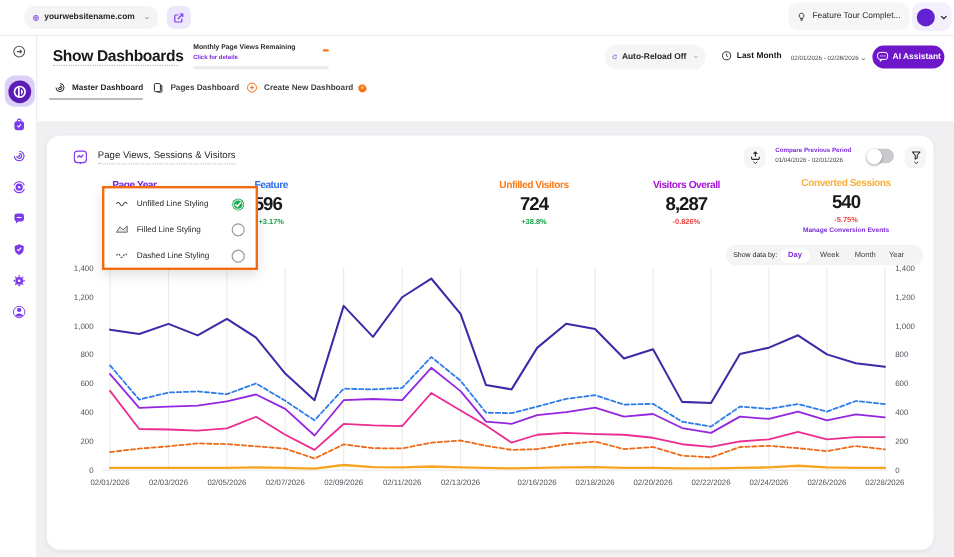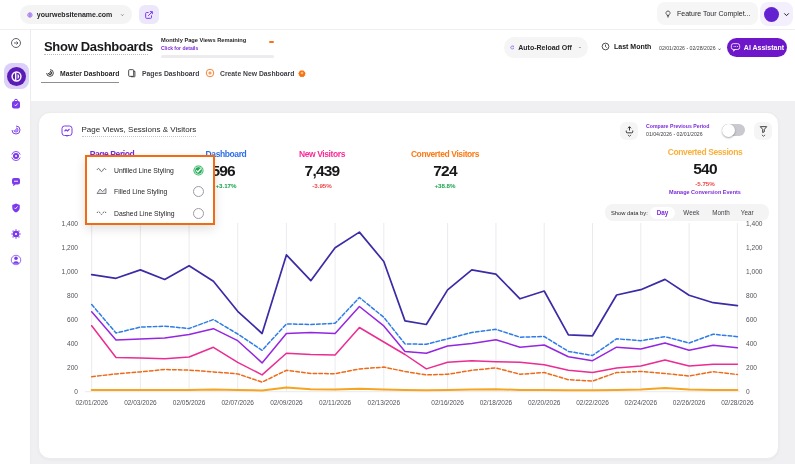--- a/index.html
+++ b/index.html
@@ -325,38 +325,38 @@
           <div class="knob"></div>
         </div>
       <div id="fltbtn">
         <svg width="11" height="12" viewBox="0 0 24 26" fill="none" stroke="#27272a" stroke-width="1.9">
             <path d="M5 3.5h14l-5.2 6v5l-3.6 2v-7z" stroke-linejoin="round"></path>
             <path d="M8.5 21.5l3.5 3 3.5-3" stroke-width="1.6"></path>
           </svg>
       </div>
 
       <div class="mcol" style="left:33px;top:36px;width:80px">
-        <div class="mhead" style="color:#7c2bd9">Page Period</div>
+        <div class="mhead" style="color:#7c2bd9">Page Year</div>
         <div class="mval" style="color:transparent">10,596</div>
         <div class="mdelta green">+2.17%</div>
       </div>
       <div class="mcol" style="left:147px;top:36px;width:80px">
-        <div class="mhead" style="color:#2e6fe8">Dashboard</div>
+        <div class="mhead" style="color:#2e6fe8">Feature</div>
         <div class="mval" style="position:relative;left:-8.5px">9,596</div>
         <div class="mdelta green">+3.17%</div>
       </div>
-      <div class="mcol" style="left:243px;top:36px;width:80px">
-        <div class="mhead" style="color:#fb2b96">New Visitors</div>
-        <div class="mval">7,439</div>
-        <div class="mdelta red">-3.95%</div>
-      </div>
       <div class="mcol" style="left:366px;top:36px;width:80px">
-        <div class="mhead" style="color:#fb7a15">Converted Visitors</div>
+        <div class="mhead" style="color:#fb7a15">Unfilled Visitors</div>
         <div class="mval">724</div>
         <div class="mdelta green">+38.8%</div>
+      </div>
+      <div class="mcol" style="left:493px;top:36px;width:80px">
+        <div class="mhead" style="color:#a613d6">Visitors Overall</div>
+        <div class="mval">8,287</div>
+        <div class="mdelta red">-0.826%</div>
       </div>
       <div class="mcol" style="left:620px;top:34px;width:92px">
         <div class="mhead" style="color:#f9b03c">Converted Sessions</div>
         <div class="mval">540</div>
         <div class="mdelta red">-5.75%</div>
         <div id="manage">Manage Conversion Events</div>
       </div>
 
       <div id="showbar">
         <span class="lbl">Show data by:</span>

